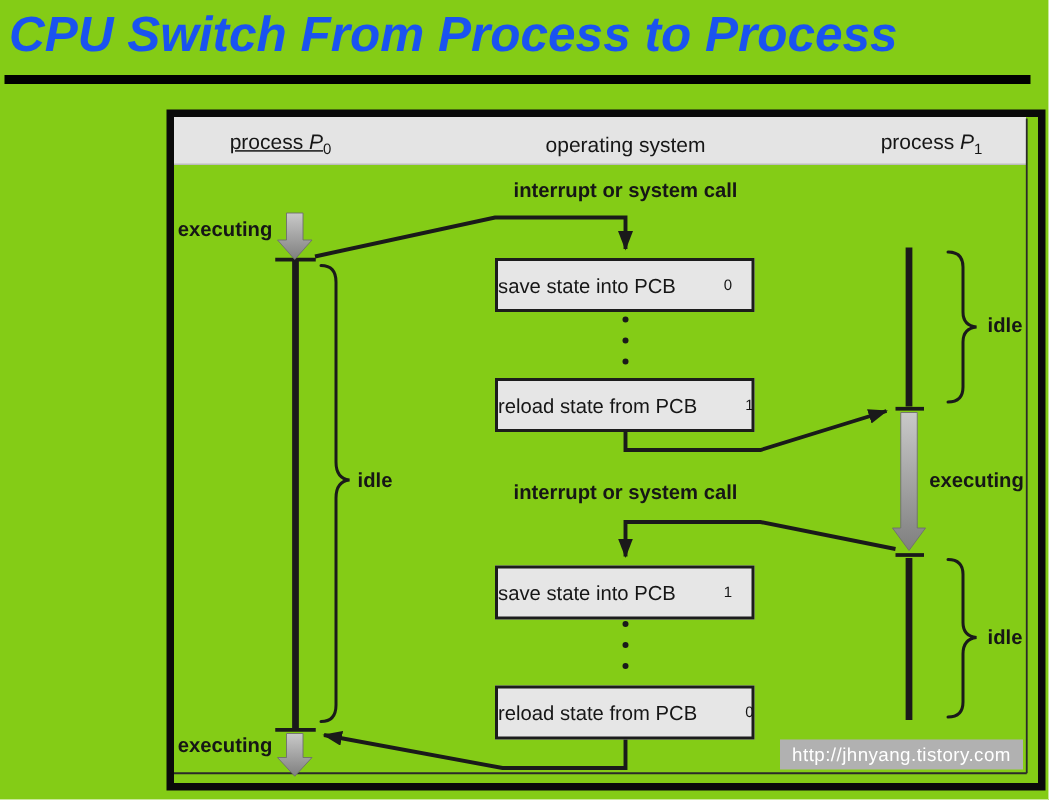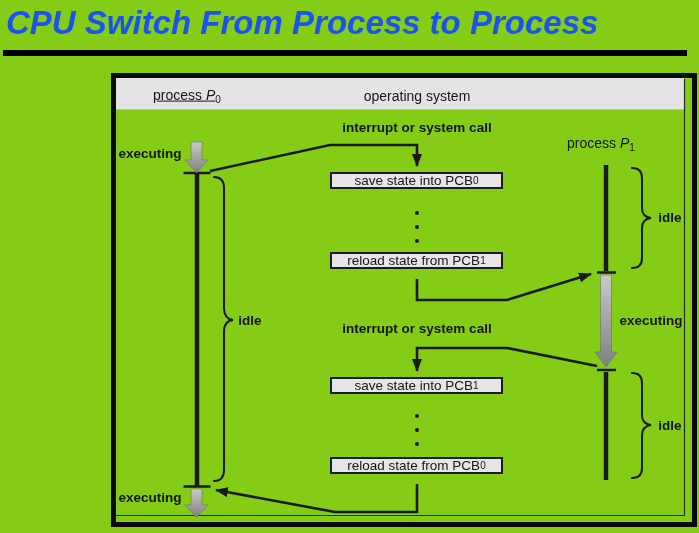--- a/index.html
+++ b/index.html
@@ -10,41 +10,41 @@
   #title-divider{position:absolute;left:3px;top:50px;width:684px;height:6px;background:#000;}
   #diagram-frame{position:absolute;left:111px;top:73px;width:586px;height:454px;
         border:5px solid #0a0a0a;box-sizing:border-box;background:transparent;}
   #header-band{position:absolute;left:116px;top:78px;width:568px;height:32px;
         background:#e4e4e4;border-bottom:1px solid #bdbdbd;box-sizing:border-box;}
   svg#diagram-svg{position:absolute;left:0;top:0;pointer-events:none;}
   .lbl{position:absolute;font-size:13.5px;white-space:nowrap;transform:translate(-50%,-50%);font-weight:bold;}
   .hdr{position:absolute;font-size:14px;white-space:nowrap;transform:translate(-50%,-50%);}
   .hdr i{font-style:italic;}
   sub{font-size:10px;}
-  .stepbox{position:absolute;left:330px;width:173px;height:17px;background:#e6e6e6;
+  .stepbox{position:absolute;left:330px;width:173px;height:36px;background:#e6e6e6;
         border:2px solid #1c1c1c;box-sizing:border-box;display:flex;align-items:center;
-        justify-content:center;font-size:13.5px;white-space:nowrap;}
+        justify-content:flex-start;font-size:13.5px;white-space:nowrap;gap:32px;}
   #watermark{position:absolute;left:520px;top:493px;width:162px;height:20px;background:#b1b1b1;
         color:#ffffff;font-size:12.5px;line-height:20px;text-align:center;
         letter-spacing:0.3px;white-space:nowrap;}
 </style>
 </head>
 <body>
 
 <div id="page">
 
   <div id="slide-title">CPU Switch From Process to Process</div>
   <div id="title-divider"></div>
 
   <div id="diagram-frame"></div>
   <div id="header-band"></div>
 
   <div class="hdr" style="left:187px;top:96px;text-decoration:underline;"><span>process </span><i>P</i><sub>0</sub></div>
   <div class="hdr" style="left:417px;top:96px;"><span>operating system</span></div>
-  <div class="hdr" style="left:601px;top:96px;margin-top:48px;"><span>process </span><i>P</i><sub>1</sub></div>
+  <div class="hdr" style="left:621px;top:96px;"><span>process </span><i>P</i><sub>1</sub></div>
 
   <svg id="diagram-svg" width="699" height="533" viewBox="0 0 699 533">
     <defs>
       <linearGradient id="gg" x1="0" y1="0" x2="0" y2="1">
         <stop offset="0" stop-color="#c9c9c9"></stop>
           <stop offset="1" stop-color="#7f7f7f"></stop>
       </linearGradient>
       <marker id="ah" markerUnits="userSpaceOnUse" markerWidth="14" markerHeight="11" refX="12" refY="5" orient="auto">
         <path d="M0,0 L13,5 L0,10 z" fill="#1a1a1a"></path>
       </marker>
@@ -113,14 +113,15 @@
     </div>
   <div class="stepbox" style="top:377px;">
       <span>save state into PCB</span>
       <sub>1</sub>
     </div>
   <div class="stepbox" style="top:457px;">
       <span>reload state from PCB</span>
       <sub>0</sub>
     </div>
 
+  <div id="watermark">http://jhnyang.tistory.com</div>
 
 </div>
 
 </body></html>

